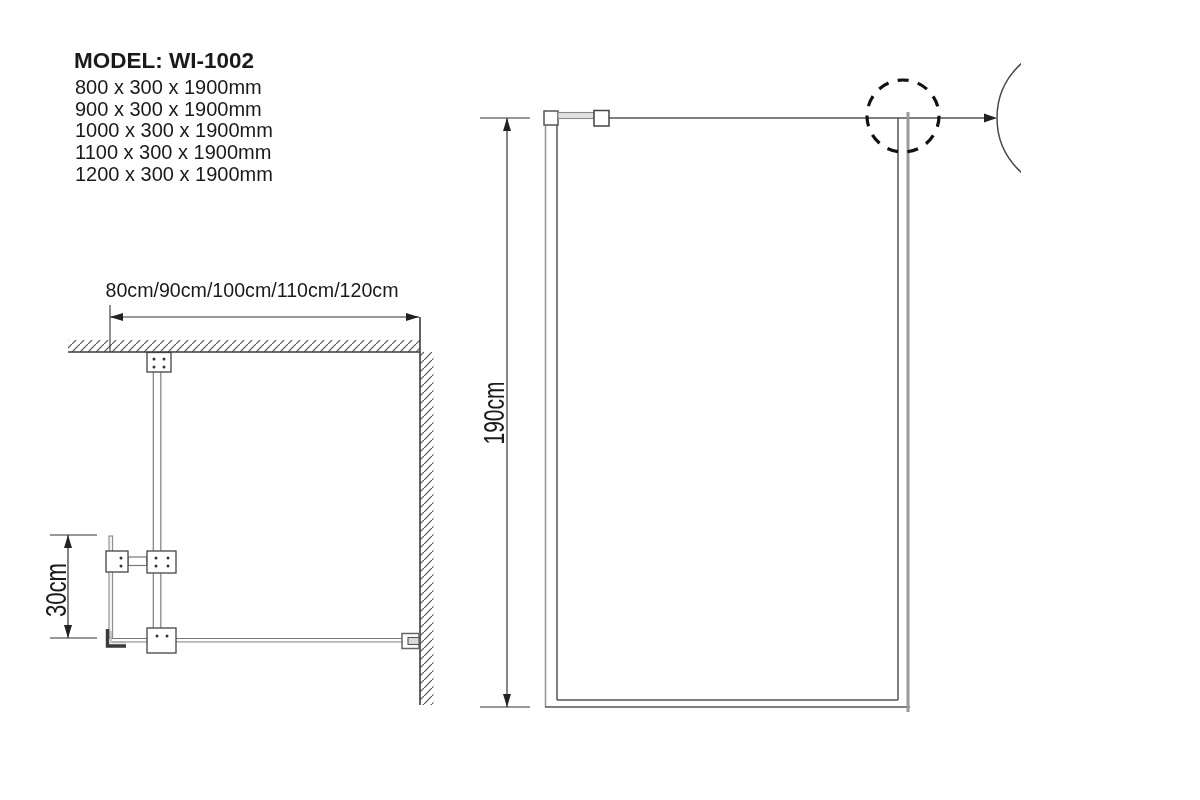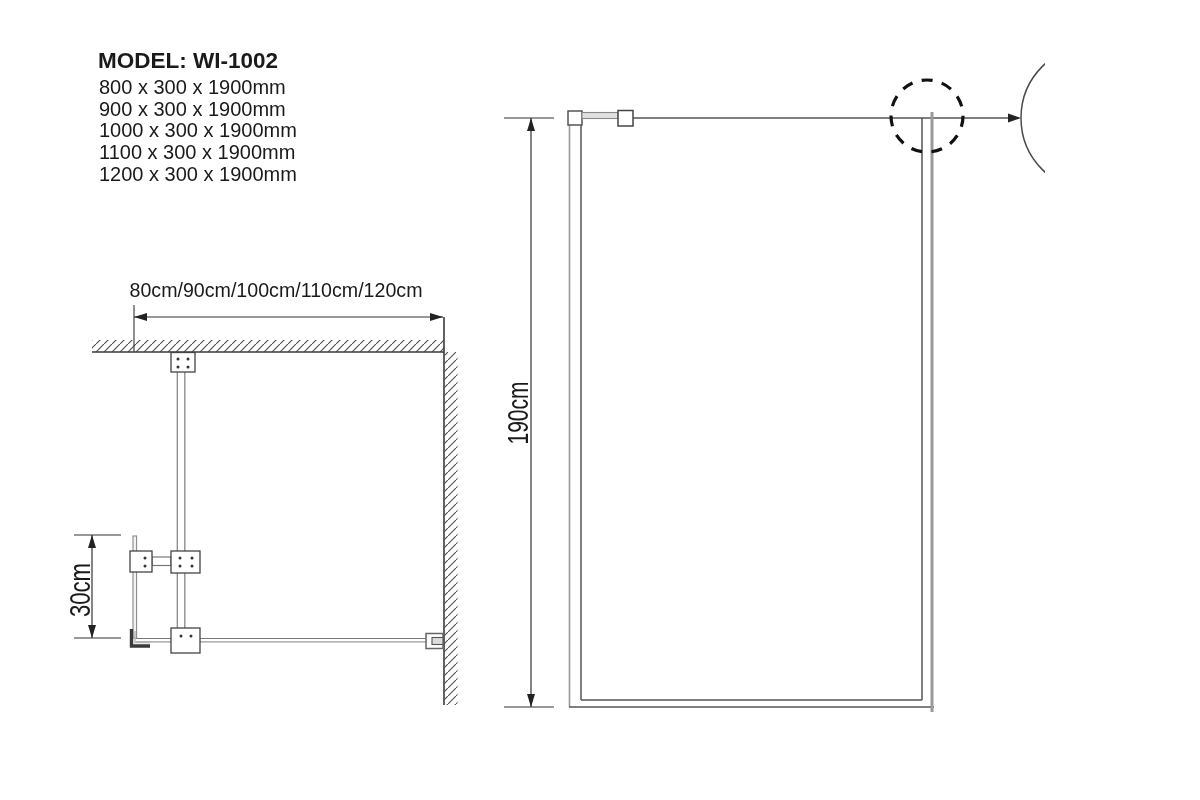--- a/index.html
+++ b/index.html
@@ -1,17 +1,17 @@
 <!DOCTYPE html>
 <html><head>
 <meta charset="utf-8">
 <style>
   html,body{margin:0;padding:0;background:#ffffff;}
   .page{position:relative;width:1021px;height:800px;background:#fff;overflow:hidden;
-        font-family:"Liberation Sans", sans-serif;margin-left:24px;}
+        font-family:"Liberation Sans", sans-serif;}
   svg{display:block}
   text{fill:#1a1a1a}
 </style>
 </head>
 <body>
 
 <div class="page">
 <svg width="1200" height="800" viewBox="0 0 1200 800">
   <defs>
     <pattern id="hatch" width="8" height="8" patternUnits="userSpaceOnUse">

